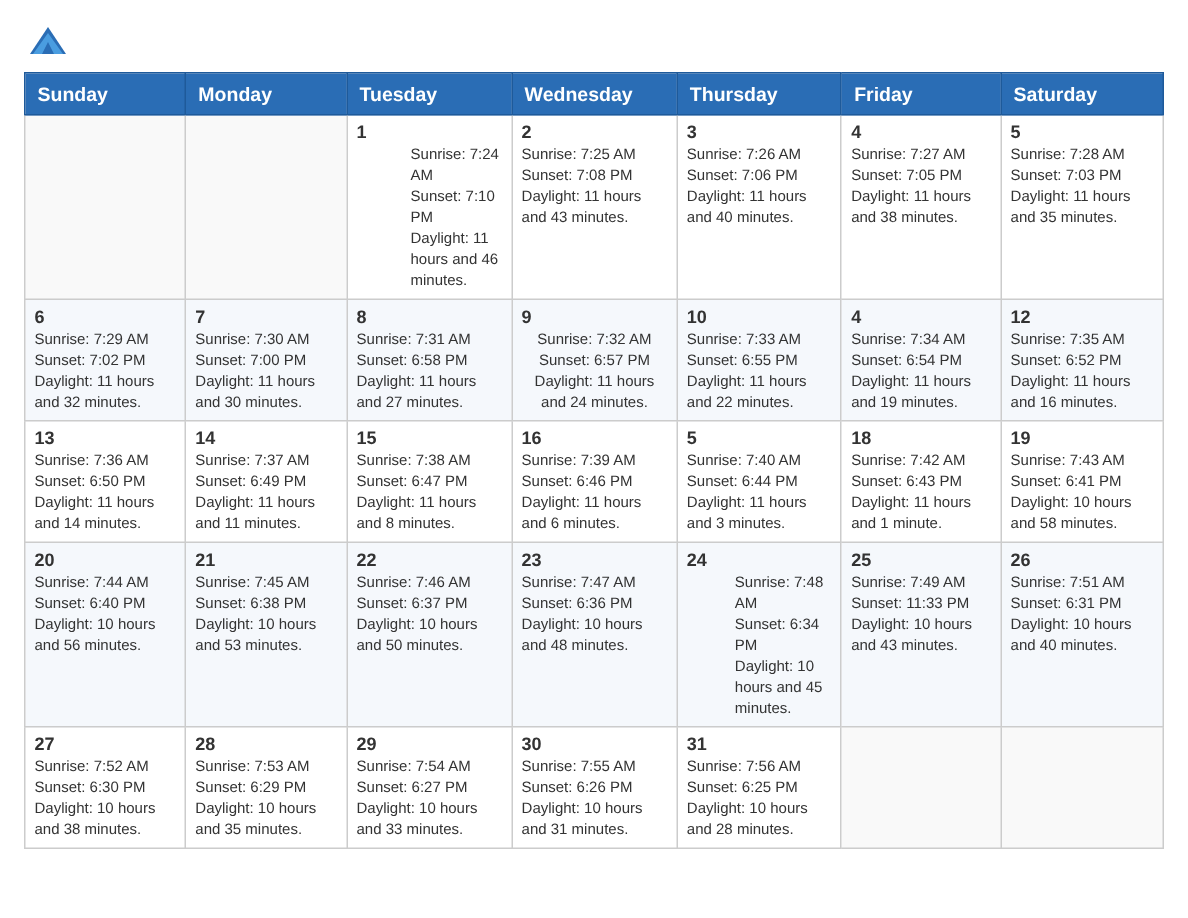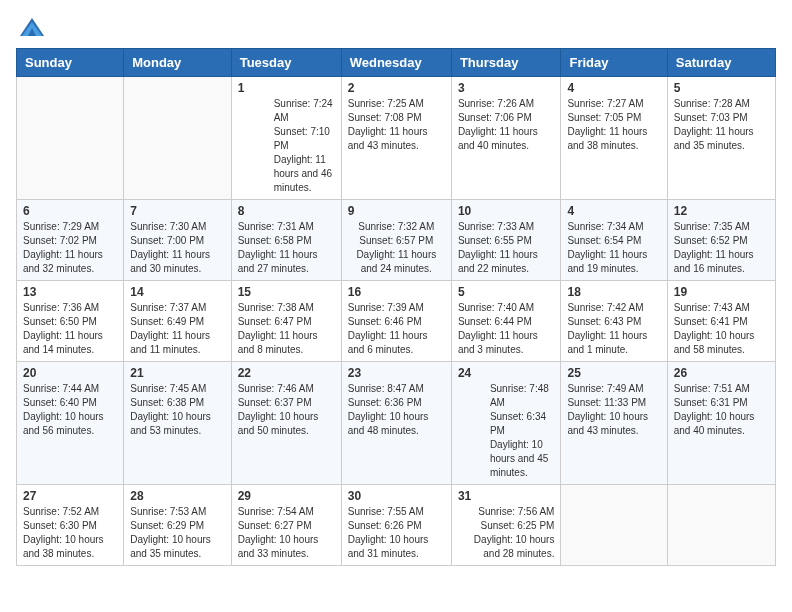--- a/index.html
+++ b/index.html
@@ -275,21 +275,21 @@
 Daylight: 10 hours and 53 minutes.</div>
           </td>
           <td>
             <span class="day-number">22</span>
             <div class="day-info" style="white-space: pre-line;">Sunrise: 7:46 AM
 Sunset: 6:37 PM
 Daylight: 10 hours and 50 minutes.</div>
           </td>
           <td>
             <span class="day-number">23</span>
-            <div class="day-info" style="white-space: pre-line;">Sunrise: 8:47 AM
+            <div class="day-info" style="white-space: pre-line;">Sunrise: 7:47 AM
 Sunset: 6:36 PM
 Daylight: 10 hours and 48 minutes.</div>
           </td>
           <td>
             <span class="day-number">24</span>
             <div class="day-info" style="white-space: pre-line; margin-left: 32px;">Sunrise: 7:48 AM
 Sunset: 6:34 PM
 Daylight: 10 hours and 45 minutes.</div>
           </td>
           <td>
@@ -325,21 +325,21 @@
 Daylight: 10 hours and 33 minutes.</div>
           </td>
           <td>
             <span class="day-number">30</span>
             <div class="day-info" style="white-space: pre-line;">Sunrise: 7:55 AM
 Sunset: 6:26 PM
 Daylight: 10 hours and 31 minutes.</div>
           </td>
           <td>
             <span class="day-number">31</span>
-            <div class="day-info" style="white-space: pre-line; text-align: right;">Sunrise: 7:56 AM
+            <div class="day-info" style="white-space: pre-line;">Sunrise: 7:56 AM
 Sunset: 6:25 PM
 Daylight: 10 hours and 28 minutes.</div>
           </td>
           <td class="empty-cell"></td>
           <td class="empty-cell"></td>
         </tr>
       </tbody>
   </table>
 </div>
 

